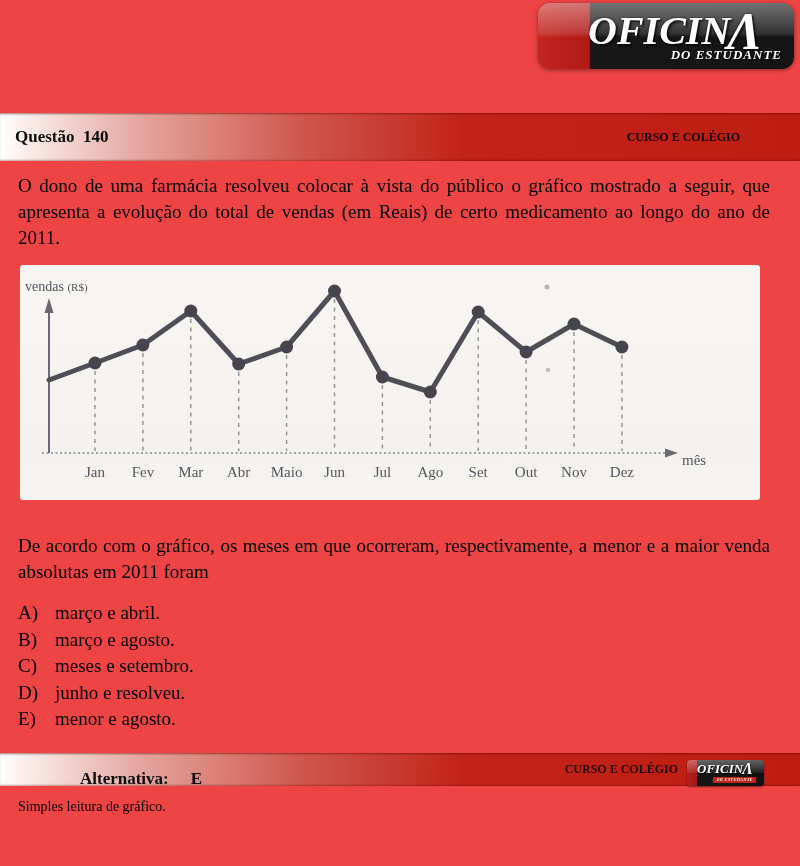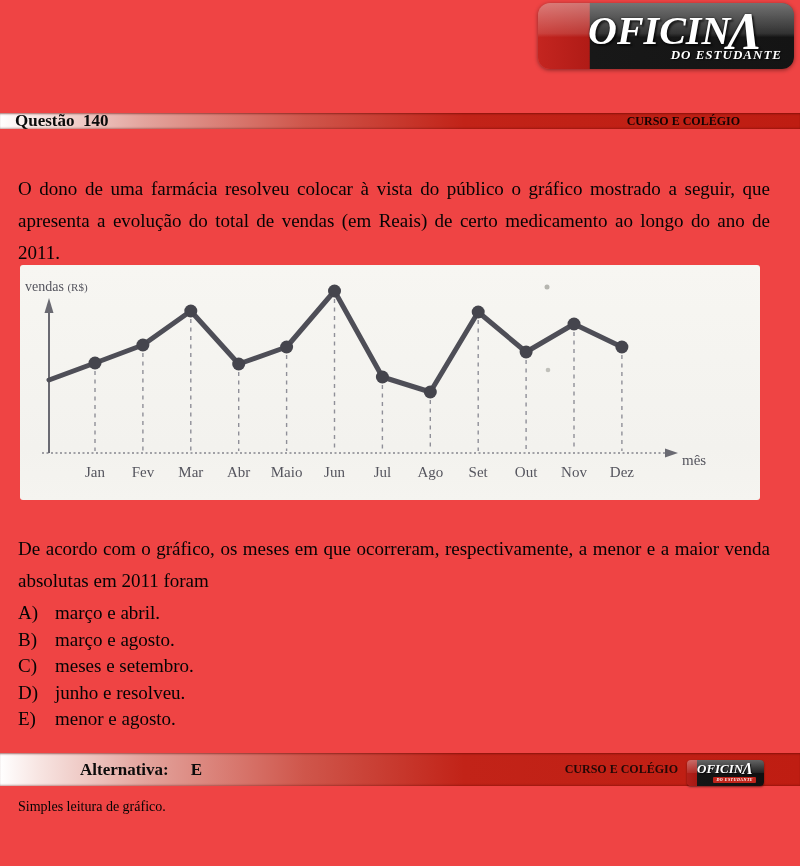--- a/index.html
+++ b/index.html
@@ -27,27 +27,27 @@
     position:absolute;right:12px;bottom:6px;font-size:13px;font-style:italic;font-weight:bold;
     color:#fff;letter-spacing:1px;text-shadow:1px 1px 1px rgba(0,0,0,.8);
   }
 
   
   .redbar{
     position:absolute;left:0;width:800px;
     background:linear-gradient(90deg,#ffffff 0%,#f7e4e1 5%,#e3a49d 18%,#cf564b 38%,#c22318 58%,#bf1d12 100%);
     box-shadow:inset 0 2px 2px -1px rgba(90,5,2,.55),inset 0 -2px 2px -1px rgba(90,5,2,.35);
   }
-  #question-bar{top:113px;height:16px;text-align:center;}
+  #question-bar{top:113px;height:48px;text-align:center;}
   #answer-bar{top:753px;height:33px;}
   .bar-left{position:absolute;left:15px;top:0;height:100%;display:flex;align-items:center;
     font-size:17px;font-weight:bold;color:#0b0b0b;}
   .bar-right{position:absolute;right:60px;top:0;height:100%;display:flex;align-items:center;
     font-size:12px;font-weight:bold;color:#120404;}
-  #answer-bar .bar-left{left:80px;}
+  #answer-bar .bar-left{left:80px;margin-top:9px;}
   #answer-bar .answer-letter{margin-left:22px;}
   #answer-bar .bar-right{right:122px;color:#230806;}
 
   
   .mini-logo{
     position:absolute;right:36px;top:7px;width:77px;height:26px;border-radius:4px;
     background:linear-gradient(90deg,#b3201a 0,#a61813 13%,#161616 13.5%,#101010 100%);
     box-shadow:0 1px 2px rgba(0,0,0,.5);overflow:hidden;
   }
   .mini-logo .gloss{position:absolute;inset:0;
@@ -56,21 +56,21 @@
     position:absolute;left:10px;top:2px;font-size:13px;line-height:14px;font-style:italic;font-weight:900;color:#fff;
     text-shadow:1px 1px 1px rgba(0,0,0,.8);
   }
   .mini-logo .brand-final{font-size:16px;vertical-align:-1px;margin-left:-1px;}
   .mini-logo .tagline{
     position:absolute;right:8px;bottom:3px;font-size:4px;line-height:6px;font-style:italic;font-weight:bold;
     color:#fff;background:#c0251c;padding:0 3px;letter-spacing:.5px;border-radius:1px;
   }
 
   
-  .para{position:absolute;left:18px;width:752px;font-size:19px;line-height:32px;color:#040404;
+  .para{position:absolute;left:18px;width:752px;font-size:19px;line-height:26px;color:#040404;
     text-align:justify;}
   #intro-para{top:173px;}
   #prompt-para{top:533px;}
   #options{position:absolute;left:18px;top:600px;width:600px;font-size:19px;line-height:26.5px;color:#040404;}
   .option-row{display:flex;}
   .option-letter{width:37px;flex:none;}
   #footer-note{position:absolute;left:18px;top:799px;font-size:14px;color:#040404;}
 
   
   #chart-wrap{

